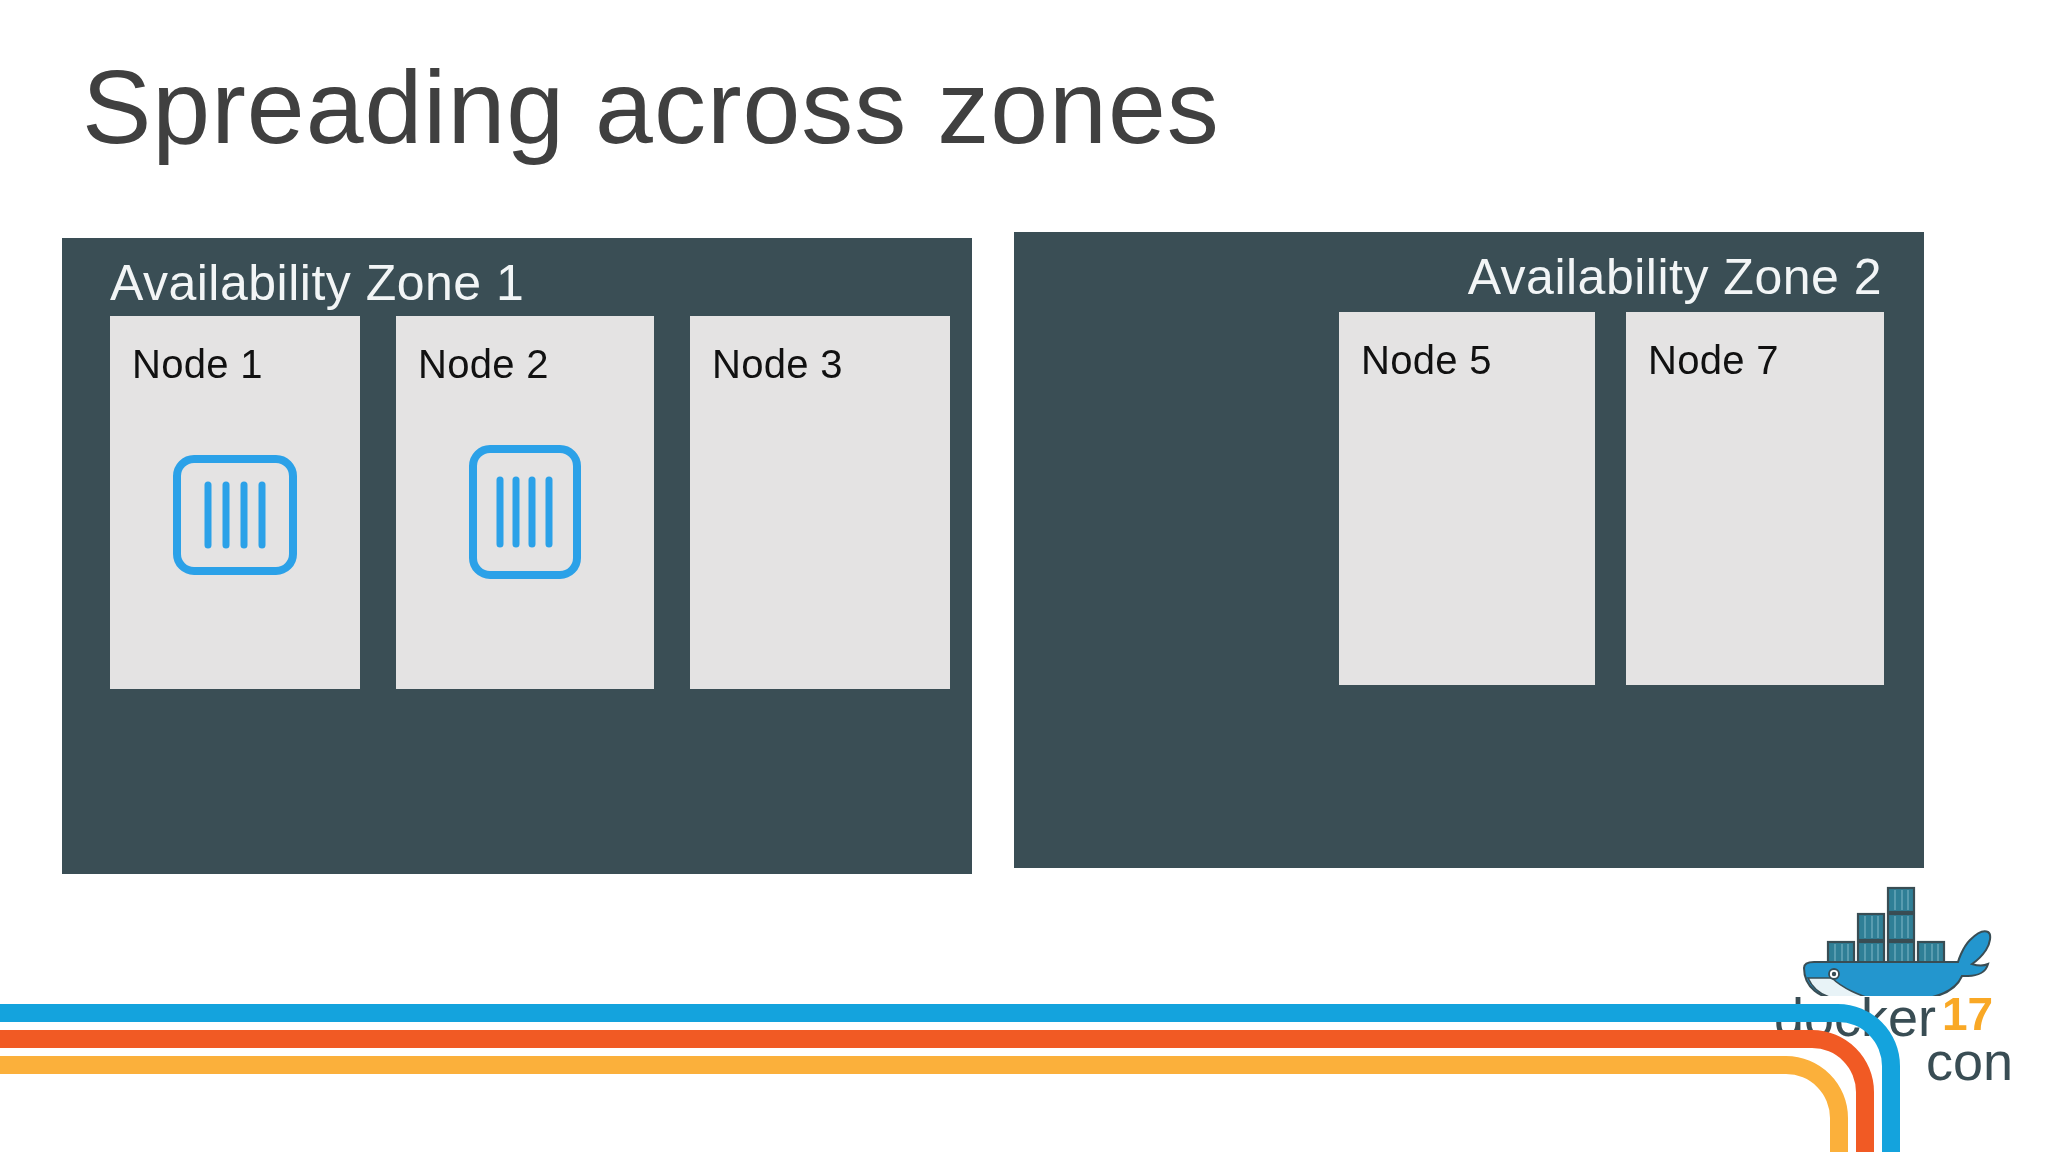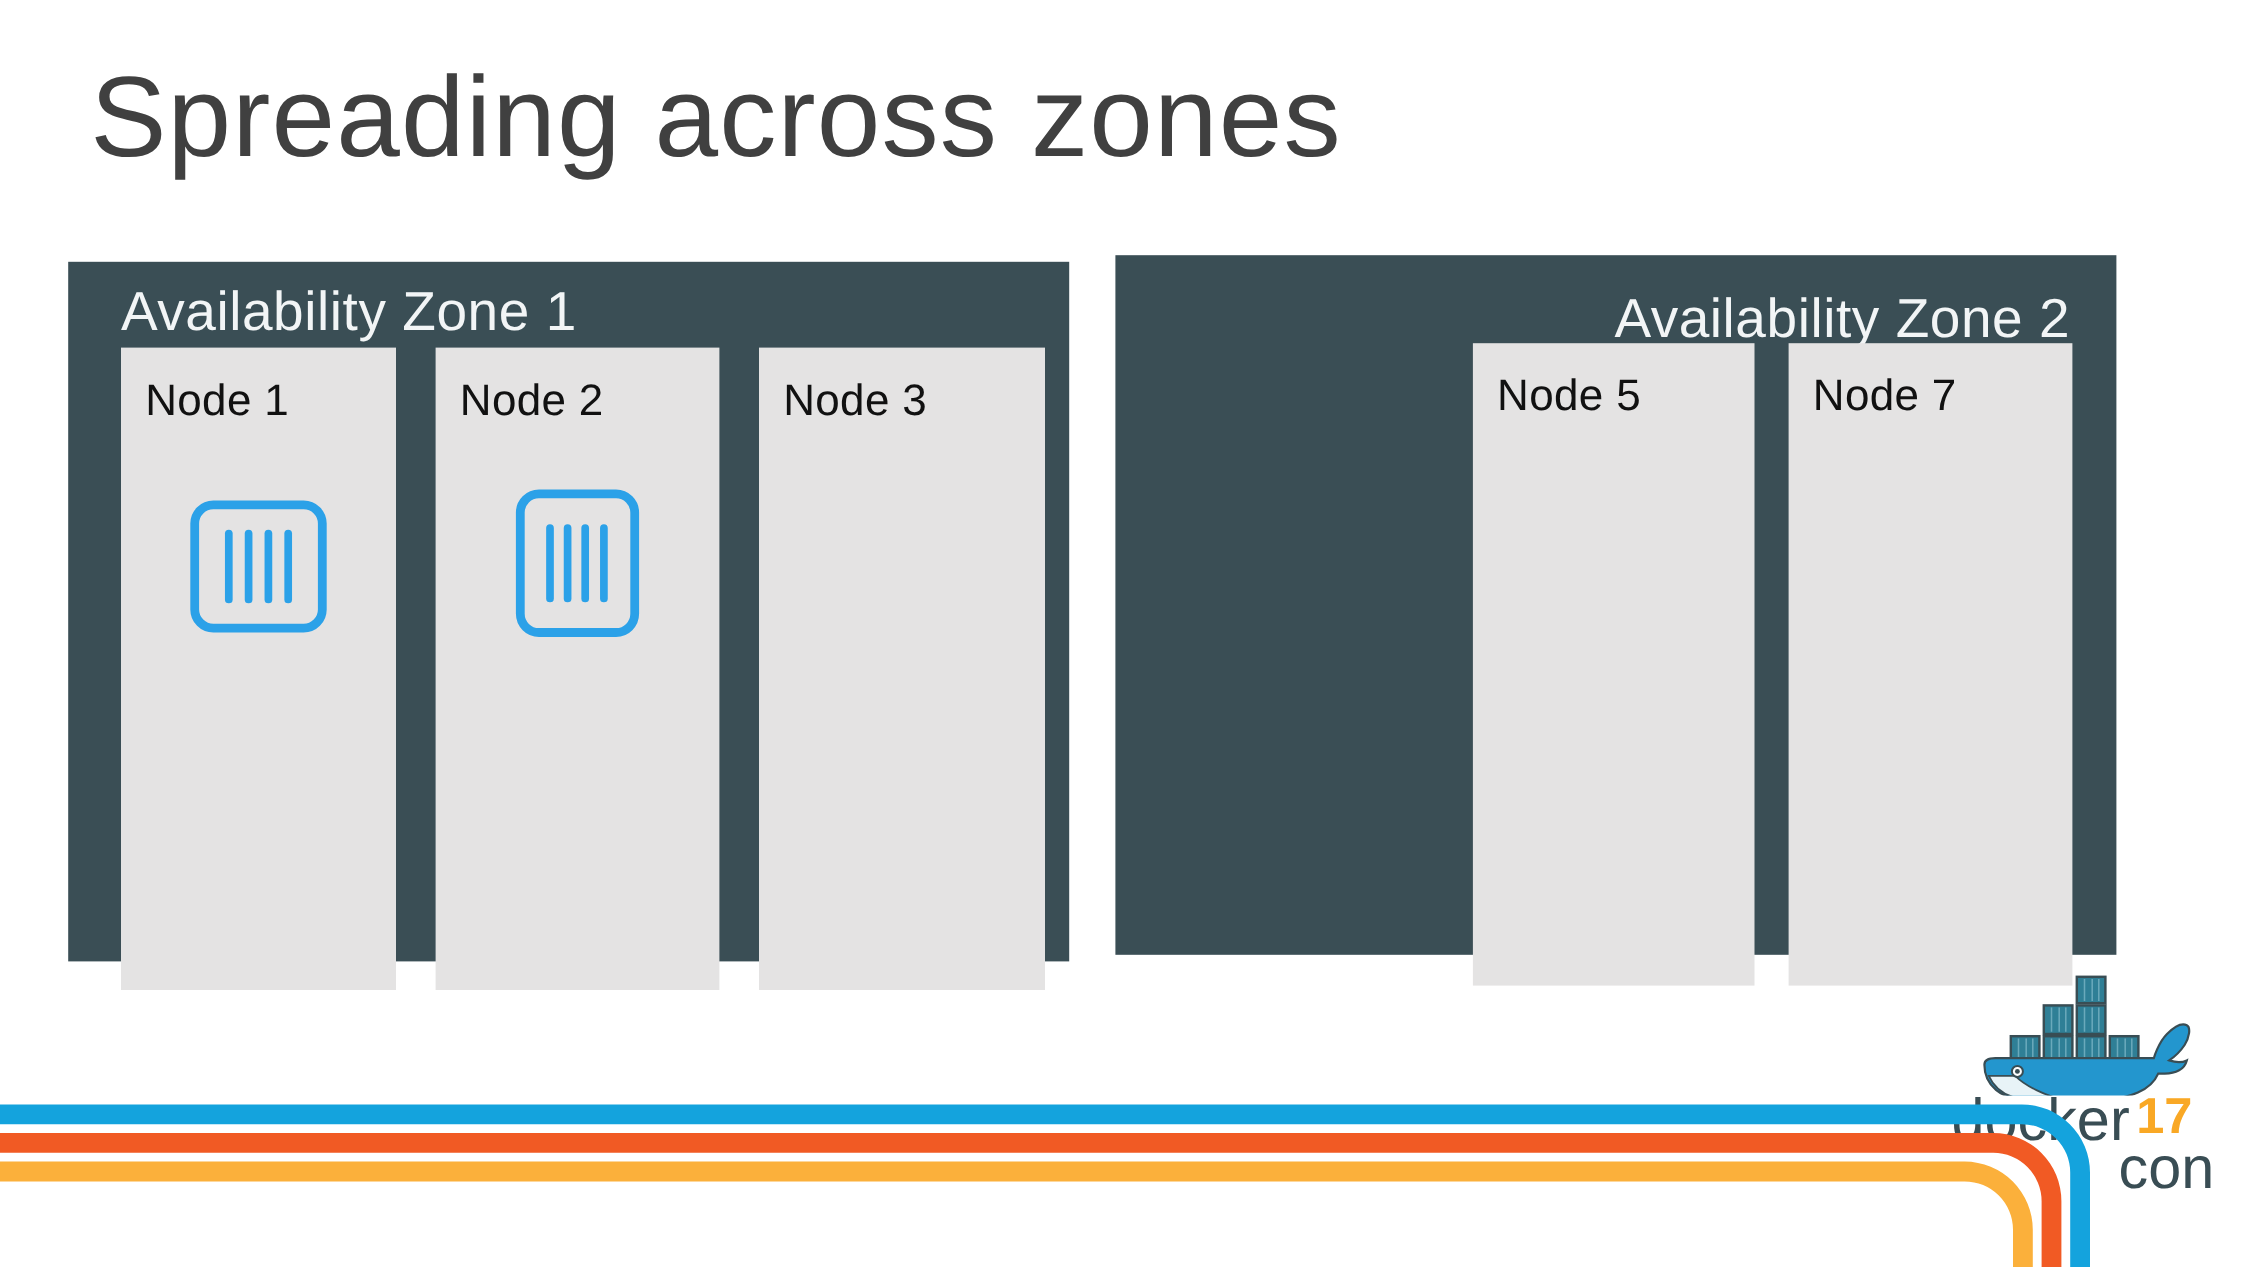--- a/index.html
+++ b/index.html
@@ -41,29 +41,29 @@
   .zone-label {
     position: absolute;
     top: 16px;
     font-size: 50px;
     color: #f2f5f6;
     font-weight: 400;
     letter-spacing: 0.5px;
     white-space: nowrap;
   }
   #zone-1 .zone-label { left: 48px; text-align: left; }
-  #zone-2 .zone-label { right: 42px; text-align: left; margin-top: 12px; }
+  #zone-2 .zone-label { right: 42px; text-align: left; }
 
   
   .node {
     position: absolute;
     background: #e4e3e3;
     box-sizing: border-box;
     top: 78px;
-    height: 584px;
+    height: 373px;
     text-align: right;
   }
   .node-label {
     position: absolute;
     left: 22px;
     top: 26px;
     font-size: 40px;
     color: #111111;
     font-weight: 400;
     letter-spacing: 0.3px;

